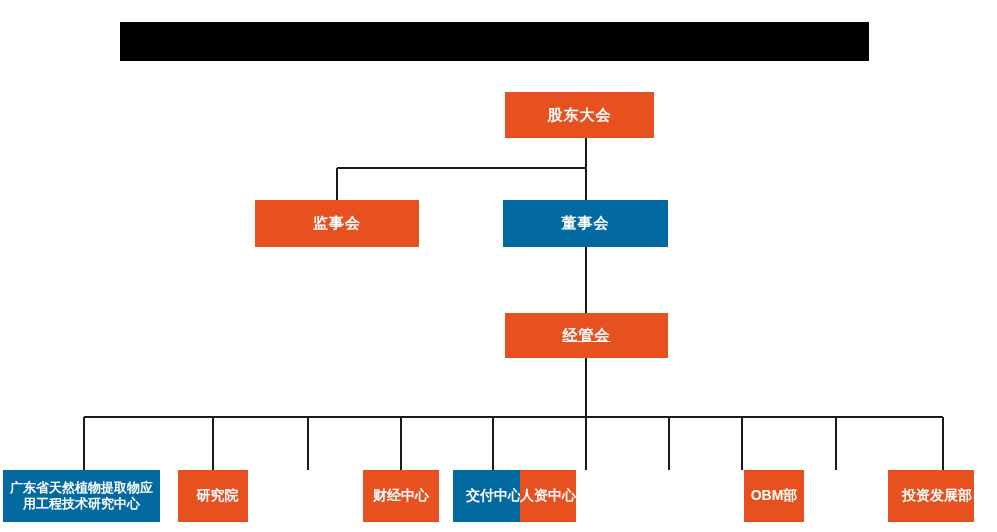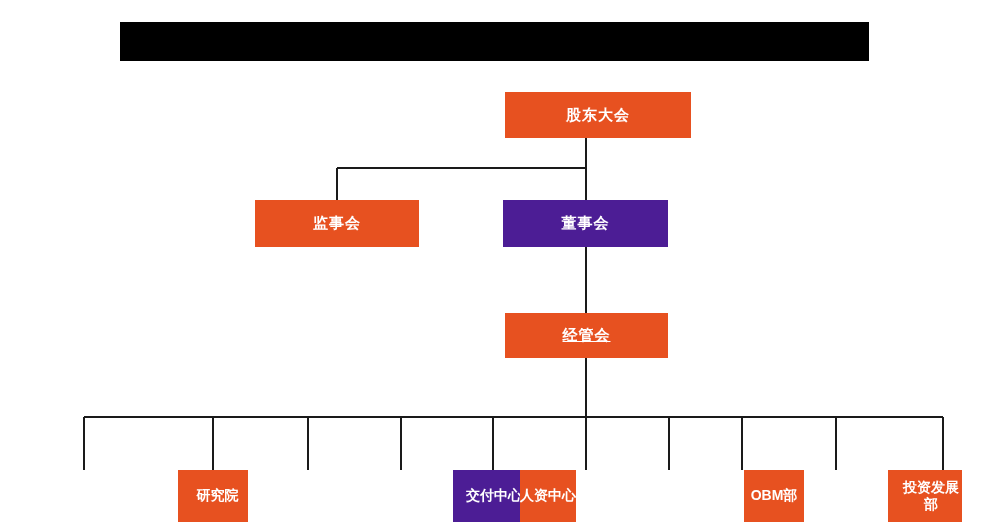--- a/index.html
+++ b/index.html
@@ -30,40 +30,40 @@
     align-items: center;
     justify-content: center;
     text-align: center;
     color: #ffffff;
     font-weight: bold;
     font-size: 15px;
     letter-spacing: 1px;
     line-height: 1.25;
   }
   .node.primary { background: #E75120; }
-  .node.light   { background: #4c1d95; }
+  .node.light   { background: #0369a1; }
 
   
-  .n-shareholders { left: 505px; top: 92px;  width: 186px; height: 46px; }
+  .n-shareholders { left: 505px; top: 92px;  width: 149px; height: 46px; }
   .n-supervisory  { left: 255px; top: 200px; width: 164px; height: 47px; }
   .n-board        { left: 503px; top: 200px; width: 165px; height: 47px; }
   .n-management   { left: 505px; top: 313px; width: 163px; height: 45px; text-decoration: underline; }
 
   
   .dept { top: 470px; height: 52px; font-size: 14px; letter-spacing: 0; }
   .n-dept-0 { left: 3px;   width: 157px; font-size: 13px; padding: 2px 3px; letter-spacing: 0; }
   .n-dept-1 { left: 178px; width: 70px; padding-left: 9px; }
   .n-dept-2 { left: 268px; width: 80px; }
   .n-dept-3 { left: 363px; width: 76px; }
   .n-dept-4 { left: 453px; width: 82px; }
   .n-dept-5 { left: 520px; width: 56px; }
   .n-dept-6 { left: 644px; width: 50px; }
   .n-dept-7 { left: 744px; width: 60px; }
   .n-dept-8 { left: 793px; width: 85px; }
-  .n-dept-9 { left: 888px; width: 74px; padding-left: 12px; }
+  .n-dept-9 { left: 888px; width: 86px; padding-left: 12px; }
 </style>
 </head>
 <body>
 
 <div class="canvas">
 
   <div class="redacted-bar"></div>
 
   <svg class="connectors" viewBox="0 0 997 532" xmlns="http://www.w3.org/2000/svg">
     <g stroke="#1A1A1A" stroke-width="2" fill="none">
@@ -92,19 +92,21 @@
     </g>
   </svg>
 
   <div class="node primary n-shareholders">股东大会</div>
 
   <div class="node primary n-supervisory">监事会</div>
   <div class="node light n-board">董事会</div>
 
   <div class="node primary n-management">经管会</div>
 
+  <div class="node light dept n-dept-0">广东省天然植物提取物应用工程技术研究中心</div>
   <div class="node primary dept n-dept-1">研究院</div>
+  <div class="node primary dept n-dept-3">财经中心</div>
   <div class="node light dept n-dept-4">交付中心</div>
   <div class="node primary dept n-dept-5">人资中心</div>
   <div class="node primary dept n-dept-7">OBM部</div>
   <div class="node primary dept n-dept-9">投资发展部</div>
 
 </div>
 
 </body></html>

